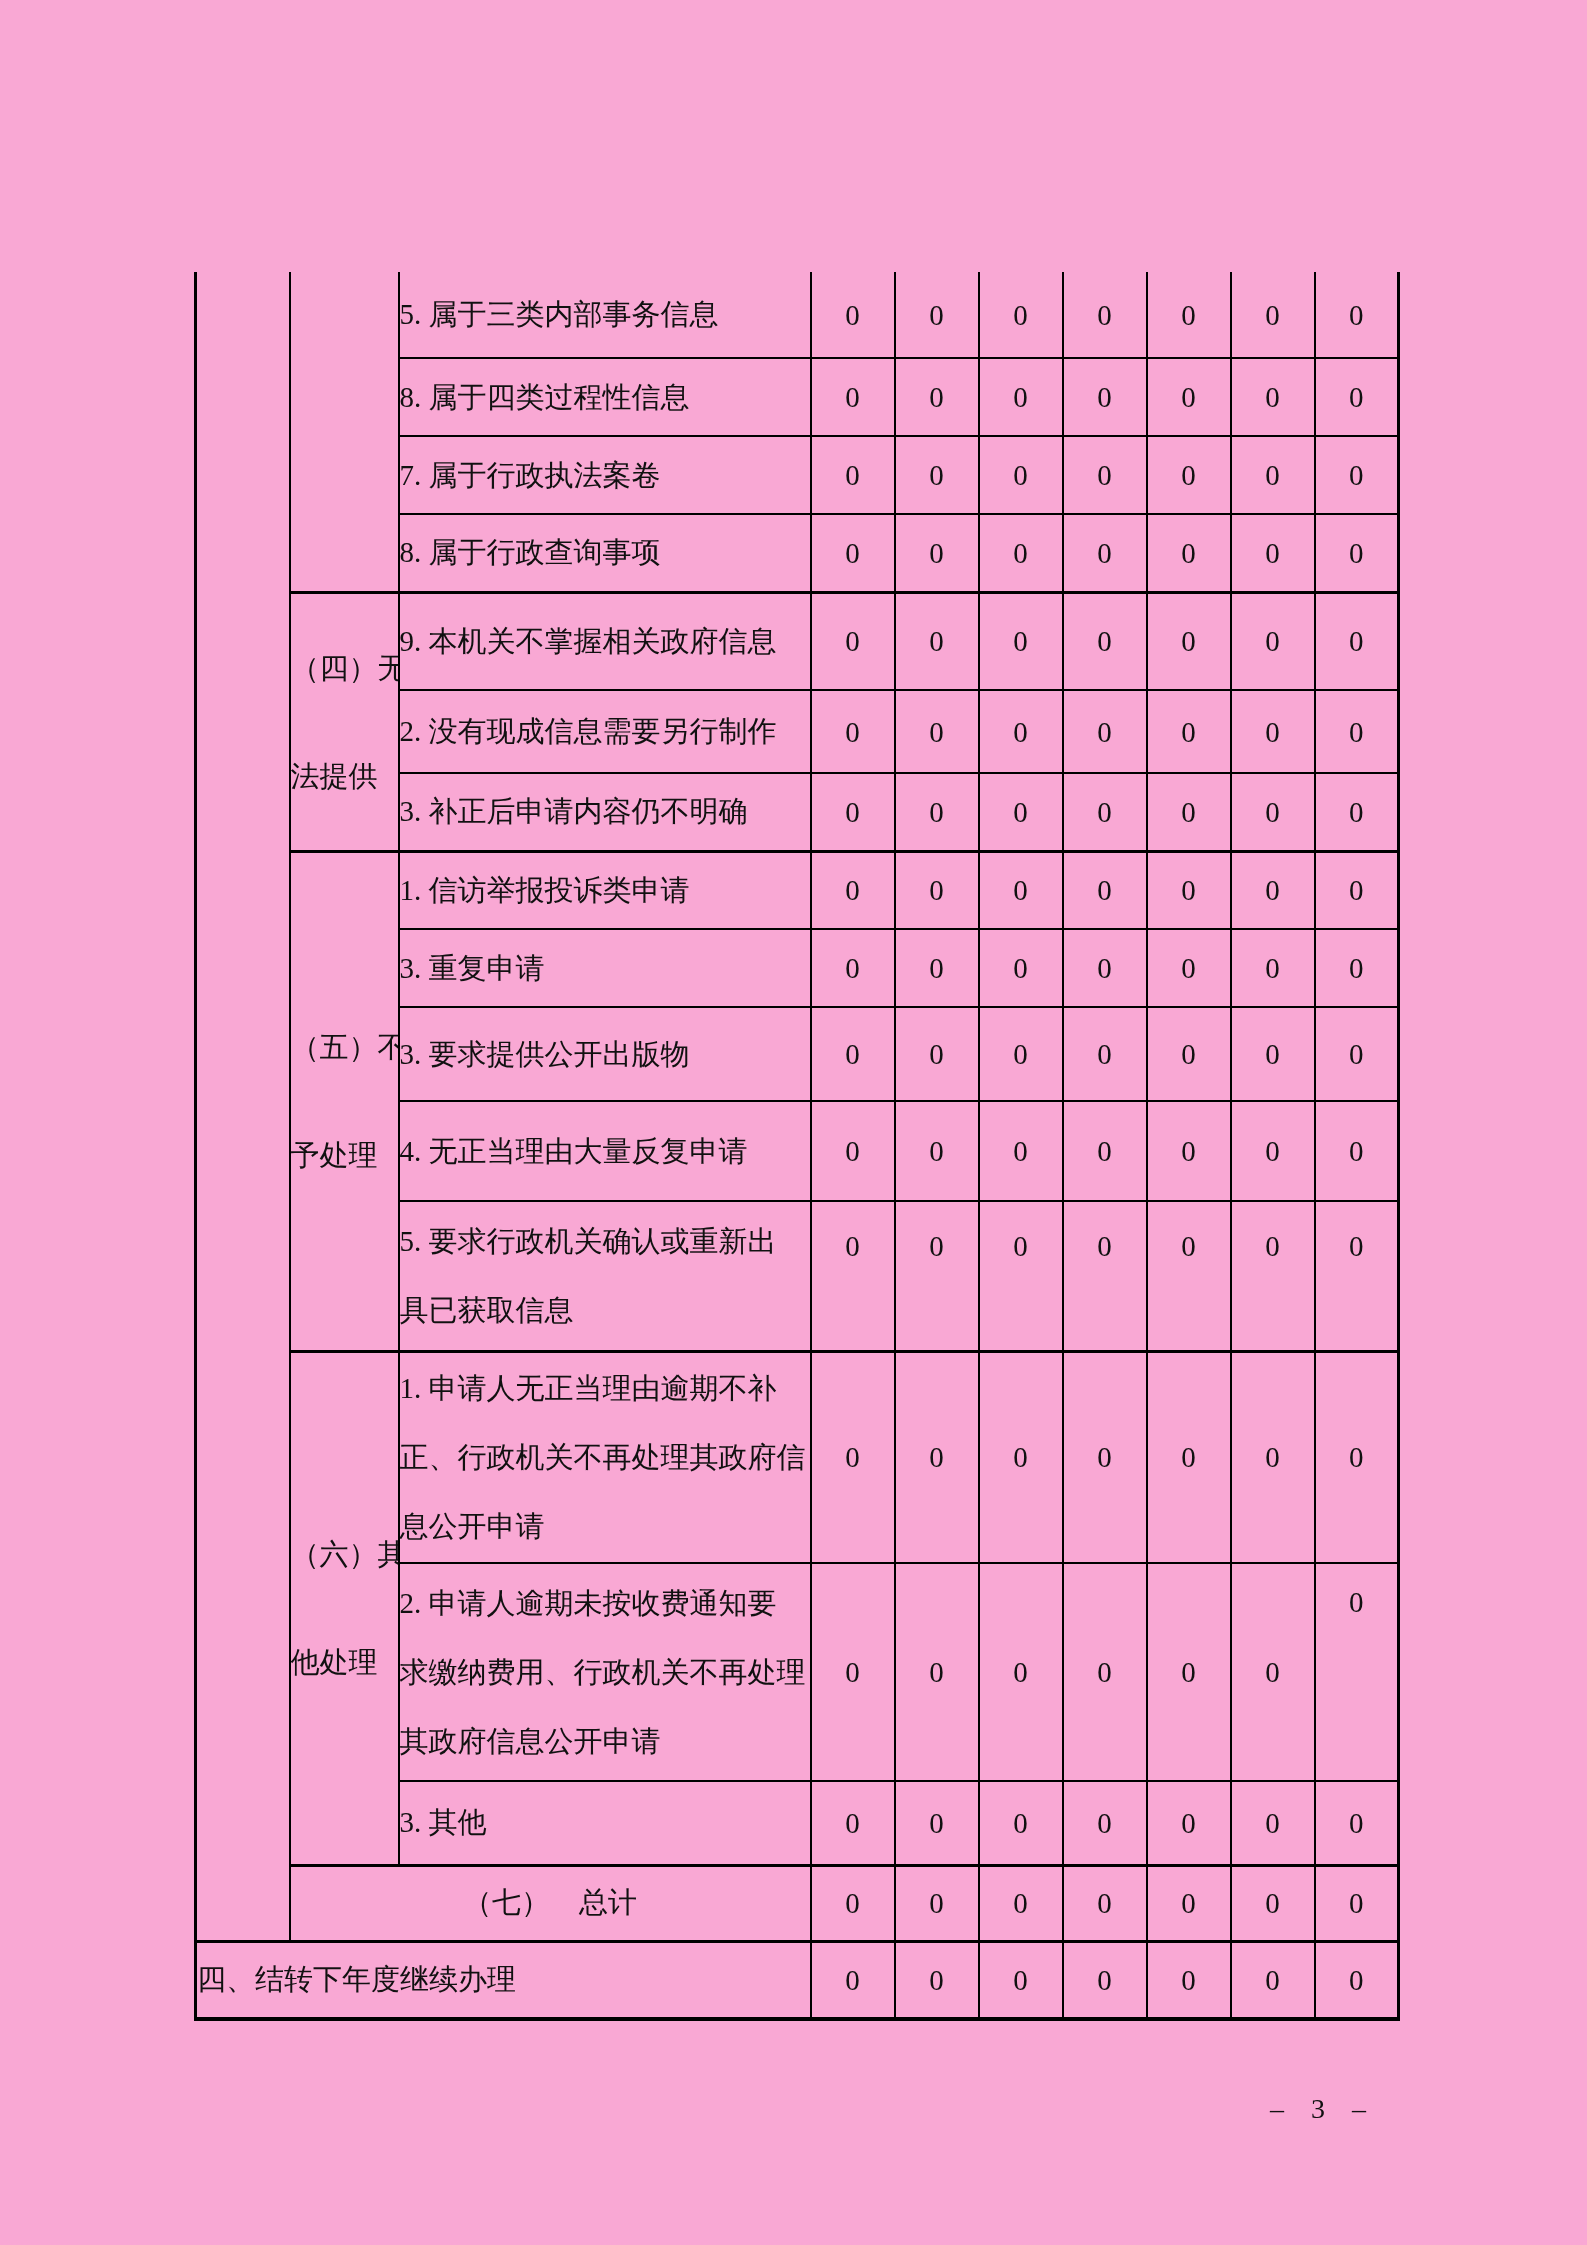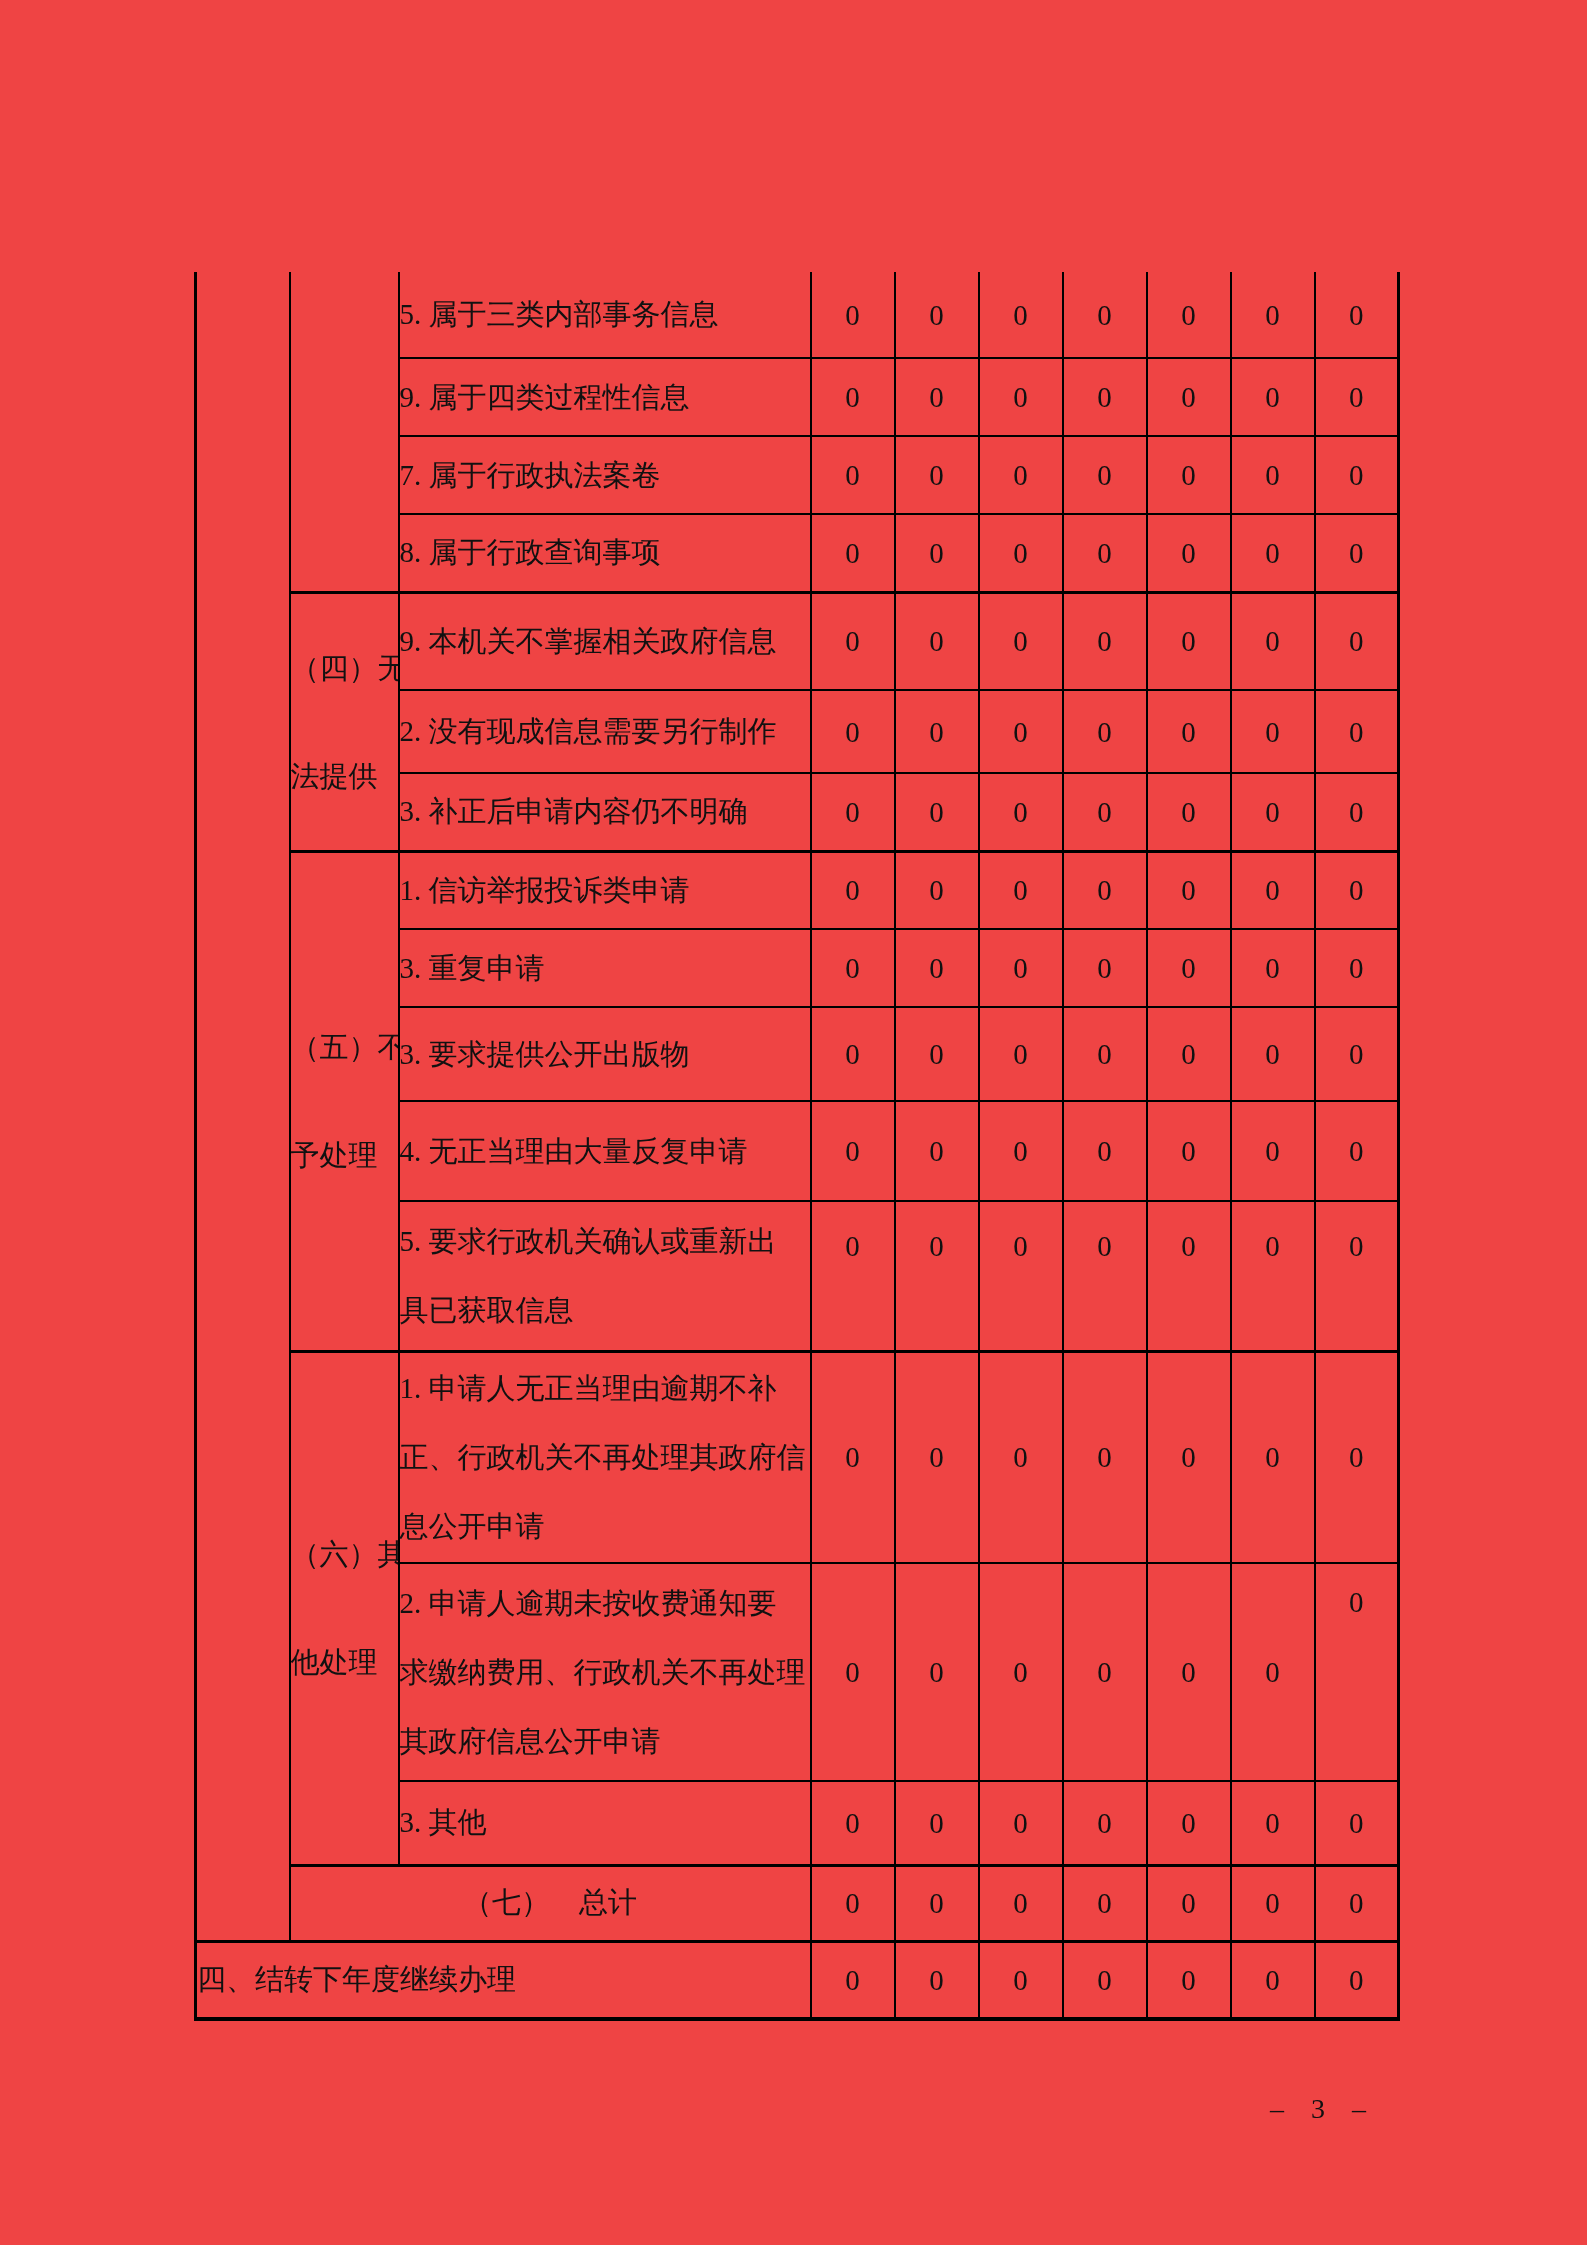--- a/index.html
+++ b/index.html
@@ -1,19 +1,19 @@
 <!DOCTYPE html>
 <html><head>
 <meta charset="utf-8">
 <style>
   html,body{margin:0;padding:0;background:#888;}
   .page{
     position:relative;
     width:1587px;height:2245px;
-    background:#ef4444;
+    background:#f9a8d4;
     font-family:"Liberation Serif","DejaVu Serif",serif;
     color:#111;
     overflow:hidden;
   }
   table.report{
     position:absolute;
     left:194px;top:272px;
     width:1203px;
     table-layout:fixed;
     border-collapse:collapse;
@@ -104,21 +104,21 @@
       <td class="lbl">5. 属于三类内部事务信息</td>
       <td class="val">0</td>
       <td class="val">0</td>
       <td class="val">0</td>
       <td class="val">0</td>
       <td class="val">0</td>
       <td class="val">0</td>
       <td class="val">0</td>
     </tr>
     <tr style="height:78px">
-      <td class="lbl">9. 属于四类过程性信息</td>
+      <td class="lbl">8. 属于四类过程性信息</td>
       <td class="val">0</td>
       <td class="val">0</td>
       <td class="val">0</td>
       <td class="val">0</td>
       <td class="val">0</td>
       <td class="val">0</td>
       <td class="val">0</td>
     </tr>
     <tr style="height:78px">
       <td class="lbl">7. 属于行政执法案卷</td>

